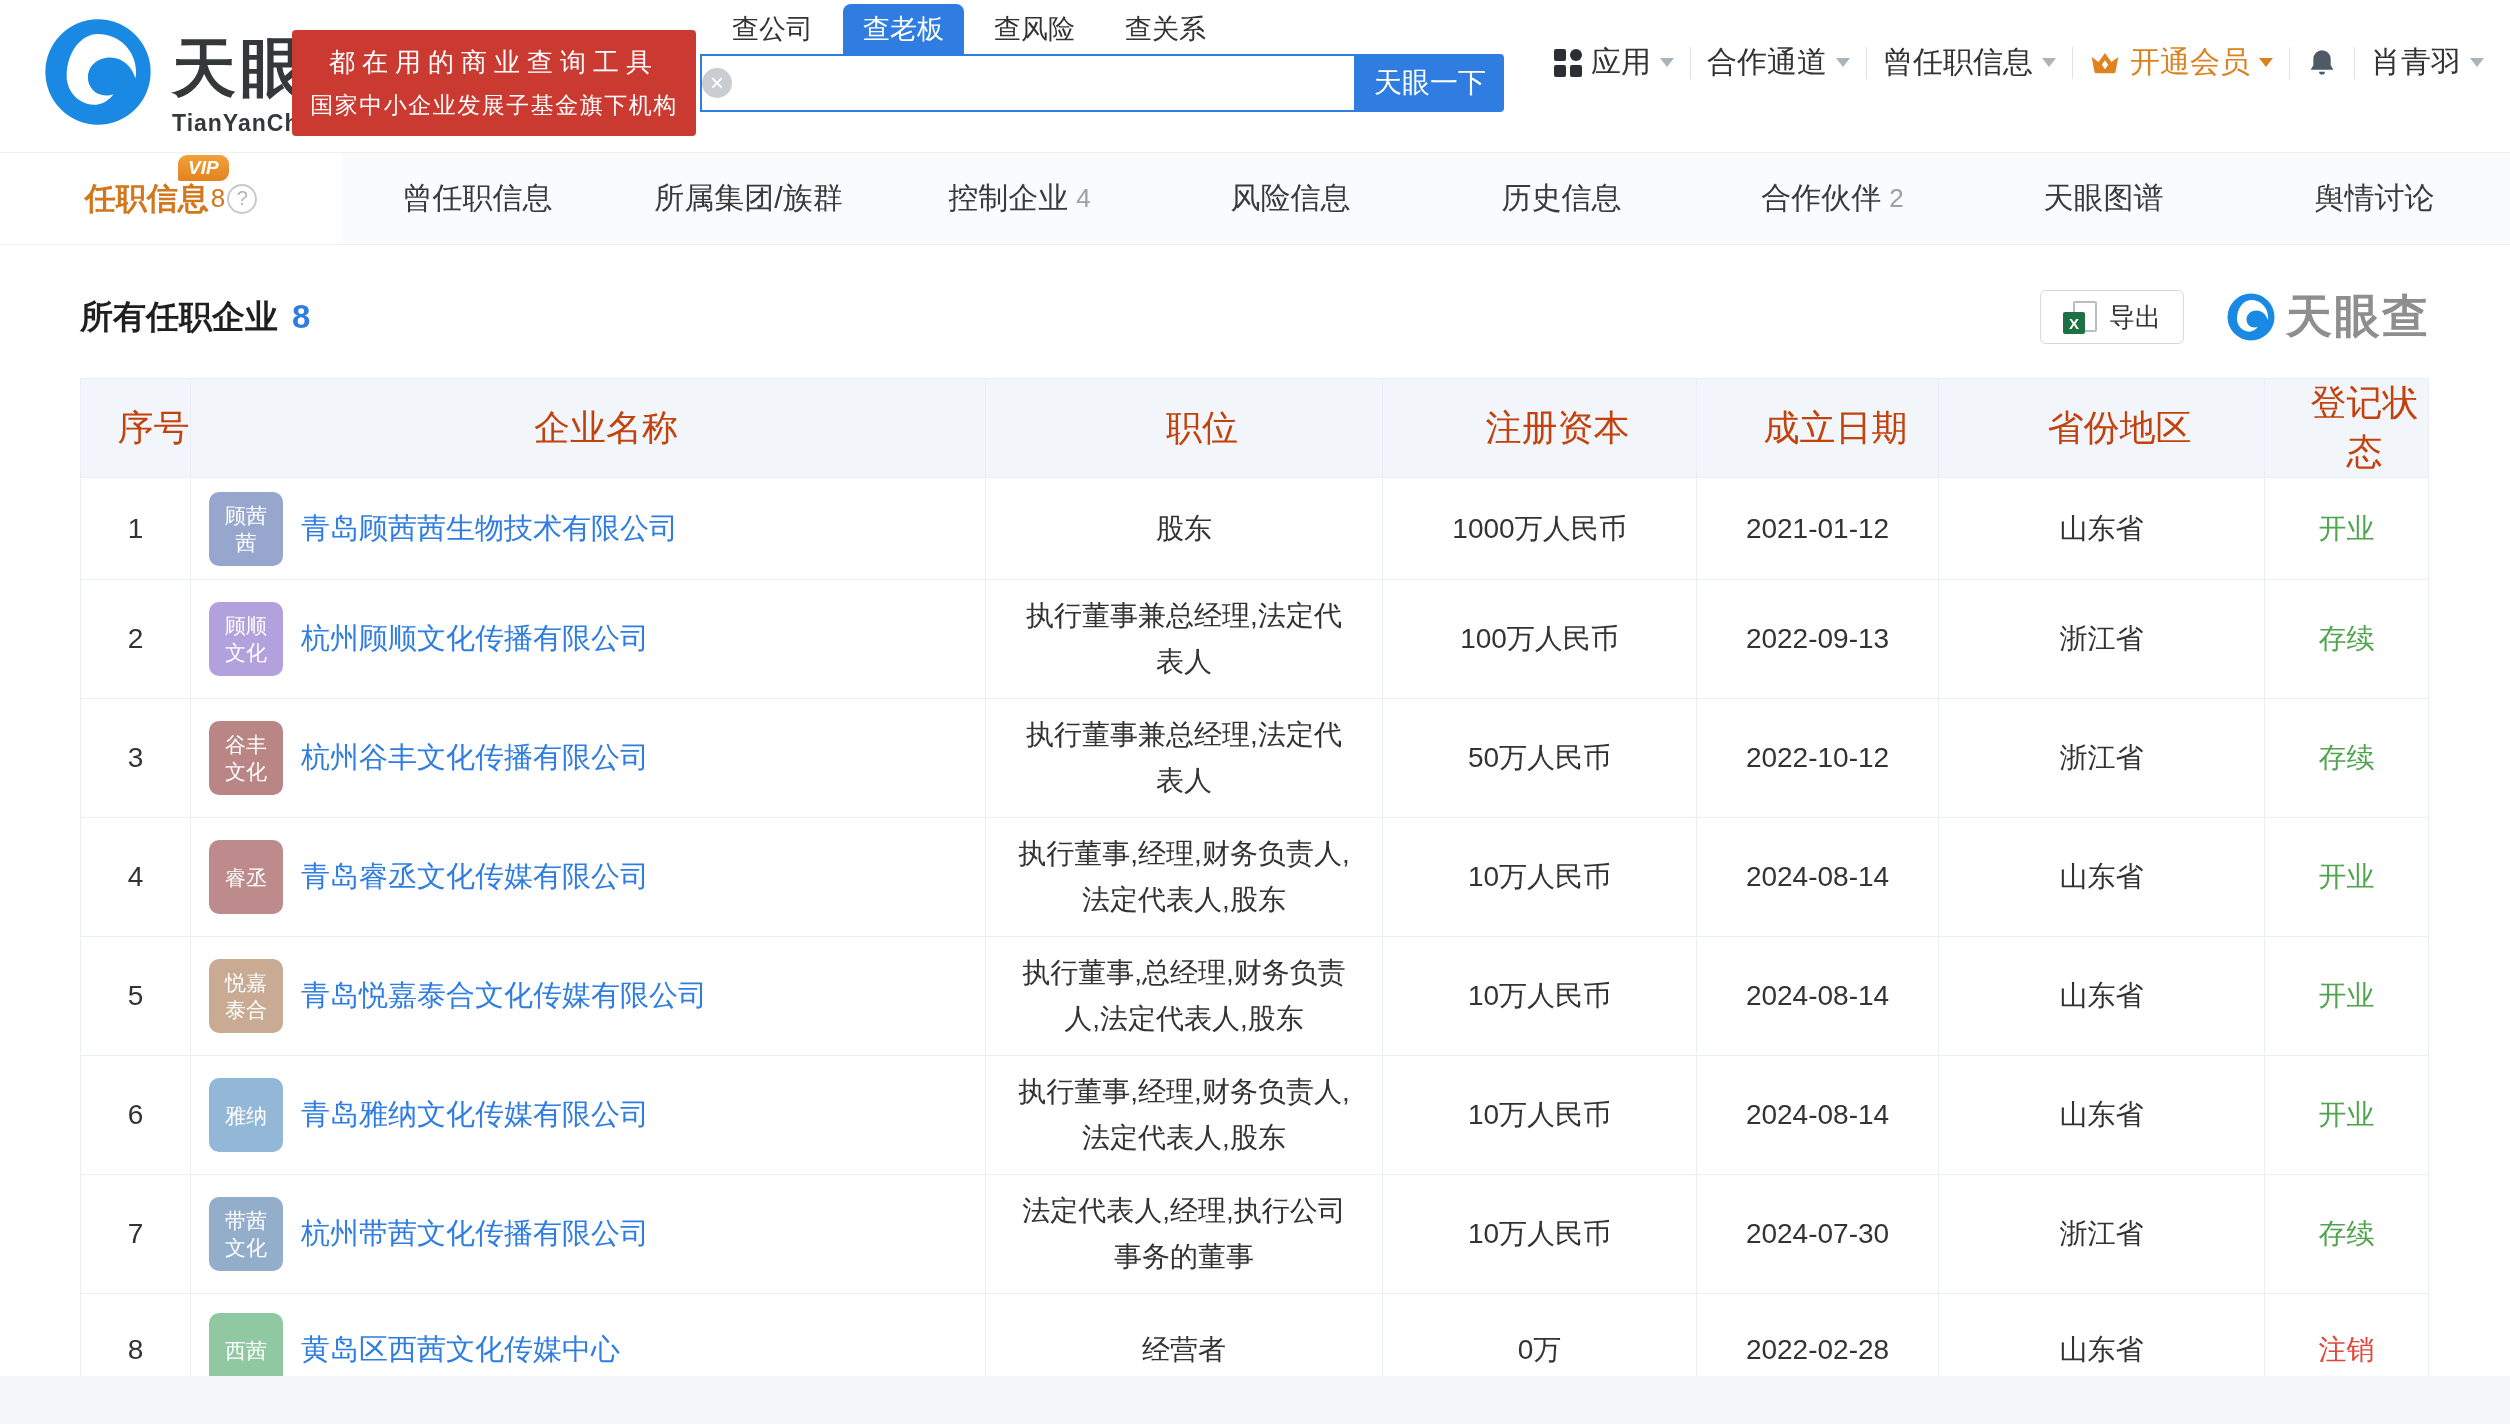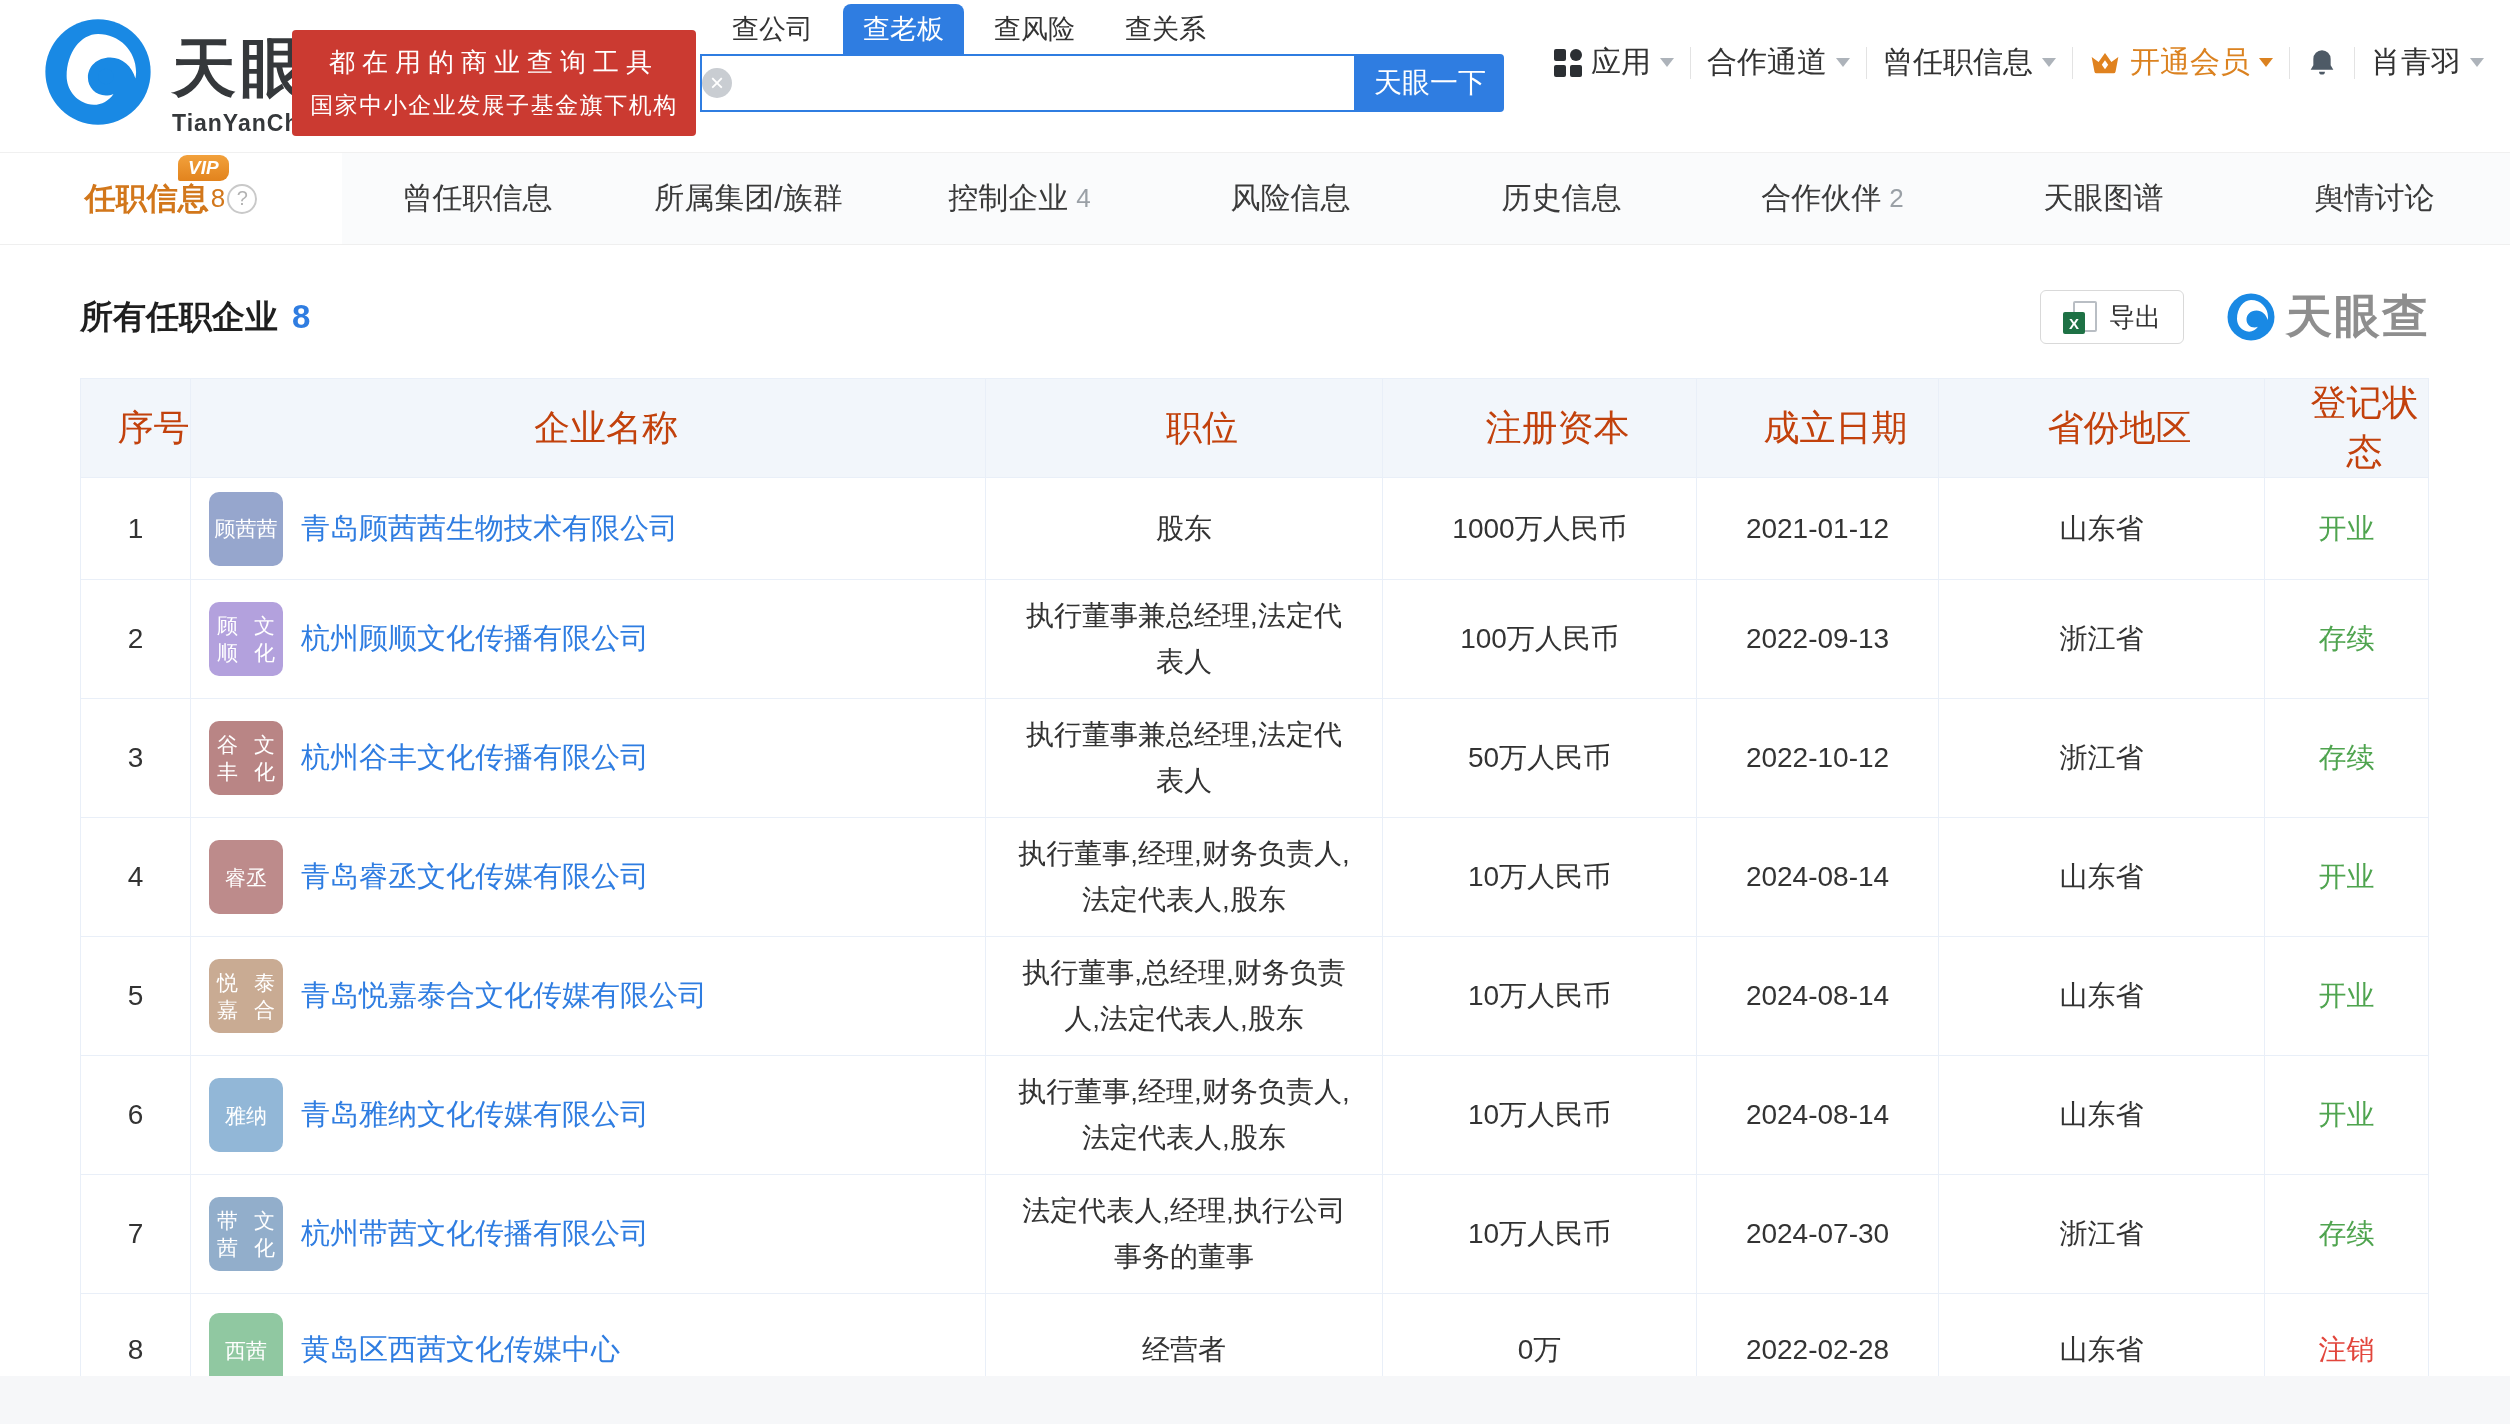--- a/index.html
+++ b/index.html
@@ -83,21 +83,21 @@
   table.data { margin:0 80px; width:2348px; border-collapse:collapse; table-layout:fixed; }
   table.data th { background:#f2f6fb; height:74px; font-size:36px; font-weight:400; color:#c2410c;
                   border:1px solid #e9eff8;padding-left:36px; }
   table.data td { border:1px solid #e9eff8; text-align:center; font-size:28px; color:#333; vertical-align:middle; }
   tbody tr { height:119px; }
   tbody tr.r1 { height:102px; }
   tbody tr.r8 { height:113px; }
   td.company { text-align:left; padding-left:18px; }
   .cwrap { display:flex; align-items:center; gap:18px; }
   .avatar { width:74px; height:74px; border-radius:10px; color:#fff; font-size:21px; line-height:27px;
-            display:flex; flex-direction:row; align-items:center; justify-content:center; flex-shrink:0; }
+            display:flex; flex-direction:column; align-items:center; justify-content:center; flex-shrink:0; }
   a.company-link { color:#2f7de1; font-size:29px; text-decoration:none; cursor:pointer; }
   td.pos { line-height:46px; padding:0 28px; }
 
   .bottom-band { position:absolute; bottom:0; left:0; width:100%; height:48px; background:#f6f7f9; }
 </style>
 </head>
 <body>
 
 <div class="page">
 

